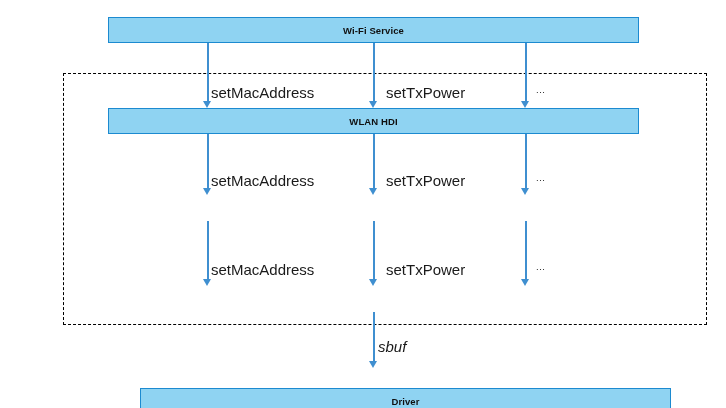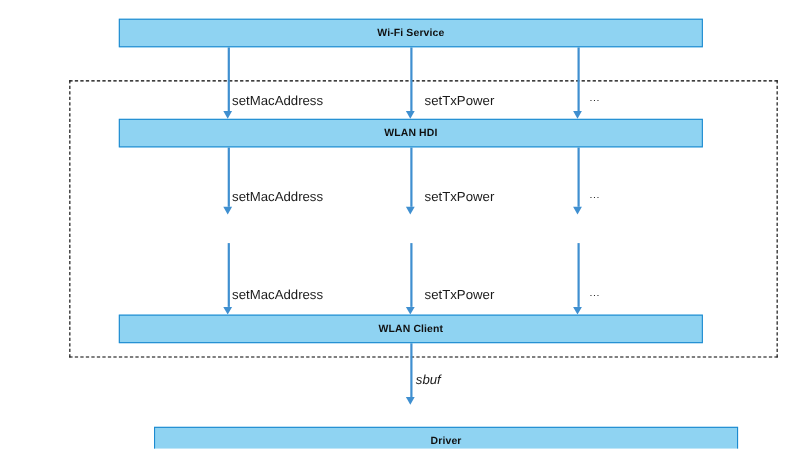--- a/index.html
+++ b/index.html
@@ -61,21 +61,21 @@
     position: absolute;
     width: 0;
     height: 0;
     border-left: 4.5px solid transparent;
     border-right: 4.5px solid transparent;
     border-top: 7px solid #3F8FD0;
   }
   
   .call-label {
     position: absolute;
-    font-size: 12px;
+    font-size: 15px;
     color: #1a1a1a;
     white-space: nowrap;
   }
   .call-label.ellipsis {
     font-size: 9.5px;
     letter-spacing: 0.5px;
   }
 </style>
 </head>
 <body>
@@ -126,21 +126,18 @@
 
   <div class="layer-box box-wlan-hdi">
     <span class="layer-label">WLAN HDI</span>
   </div>
 
   <div class="layer-box box-wifi-service">
     <span class="layer-label">Wi-Fi Service</span>
   </div>
 
 
-  <div class="layer-box box-wlan-client">
-    <span class="layer-label">WLAN Client</span>
-  </div>
 
   <div class="layer-box box-driver">
     <span class="layer-label">Driver</span>
   </div>
 
 </div>
 
 </body></html>

